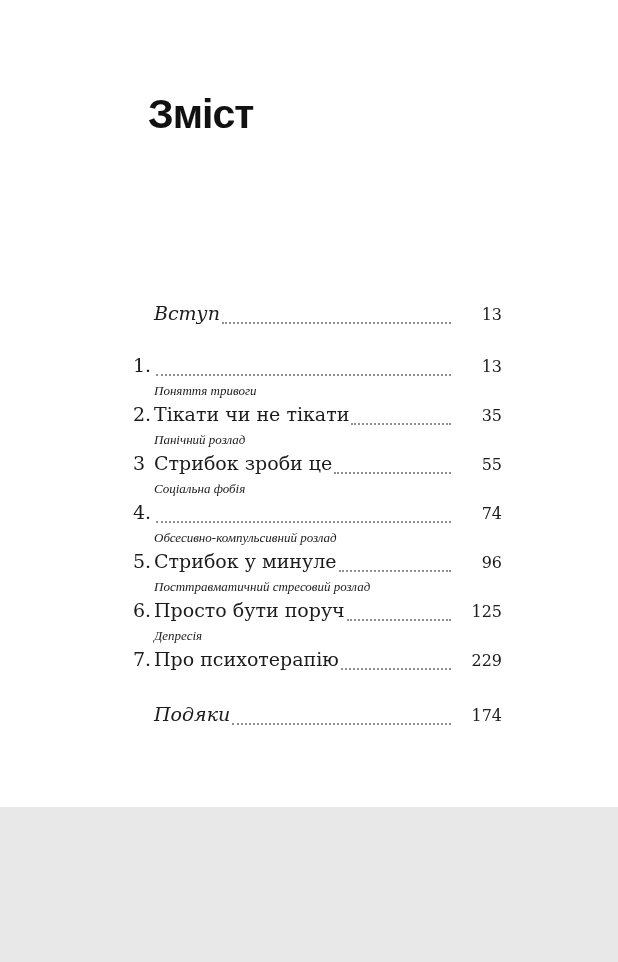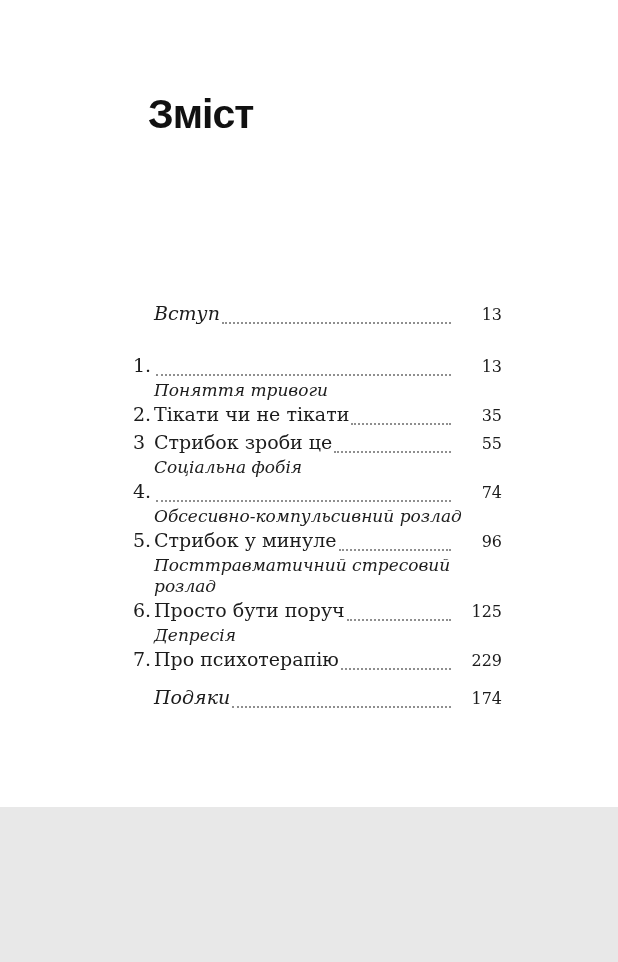--- a/index.html
+++ b/index.html
@@ -26,21 +26,21 @@
     color: #111111;
   }
   .toc {
     position: absolute;
     left: 133px;
     top: 300px;
     width: 369px;
   }
   .entry { margin: 0; }
   .entry.space-after { margin-bottom: 24px; }
-  .entry.space-before { margin-top: 10px; }
+  .entry.space-before { margin-top: 27px; }
   .main-line {
     display: flex;
     align-items: baseline;
     font-size: 19px;
     line-height: 26px;
     white-space: nowrap;
   }
   .prefix {
     flex: 0 0 21px;
     width: 21px;
@@ -55,23 +55,24 @@
     min-width: 20px;
   }
   .pagenum {
     flex: 0 0 48px;
     width: 48px;
     text-align: right;
     font-size: 16px;
   }
   .subtitle {
     font-style: italic;
-    font-size: 17px;
+    font-size: 13px;
     line-height: 21px;
     padding-left: 21px;
+    font-family: Liberation Serif, serif;
   }
 </style>
 </head>
 <body>
 
 <div class="page">
   <h1 class="title">Зміст</h1>
   <div class="toc" id="toc">
       <div class="entry space-after">
         <div class="main-line">
@@ -89,20 +90,21 @@
         </div>
         <div class="subtitle">Поняття тривоги</div>
       </div>
       <div class="entry">
         <div class="main-line">
           <span class="prefix">2.</span>
           <span class="entry-title">Тікати чи не тікати</span>
           <span class="leader"></span>
           <span class="pagenum">35</span>
         </div>
+        <div class="subtitle">Панічний розлад</div>
       </div>
       <div class="entry">
         <div class="main-line">
           <span class="prefix">3</span>
           <span class="entry-title">Стрибок зроби це</span>
           <span class="leader"></span>
           <span class="pagenum">55</span>
         </div>
         <div class="subtitle">Соціальна фобія</div>
       </div>

